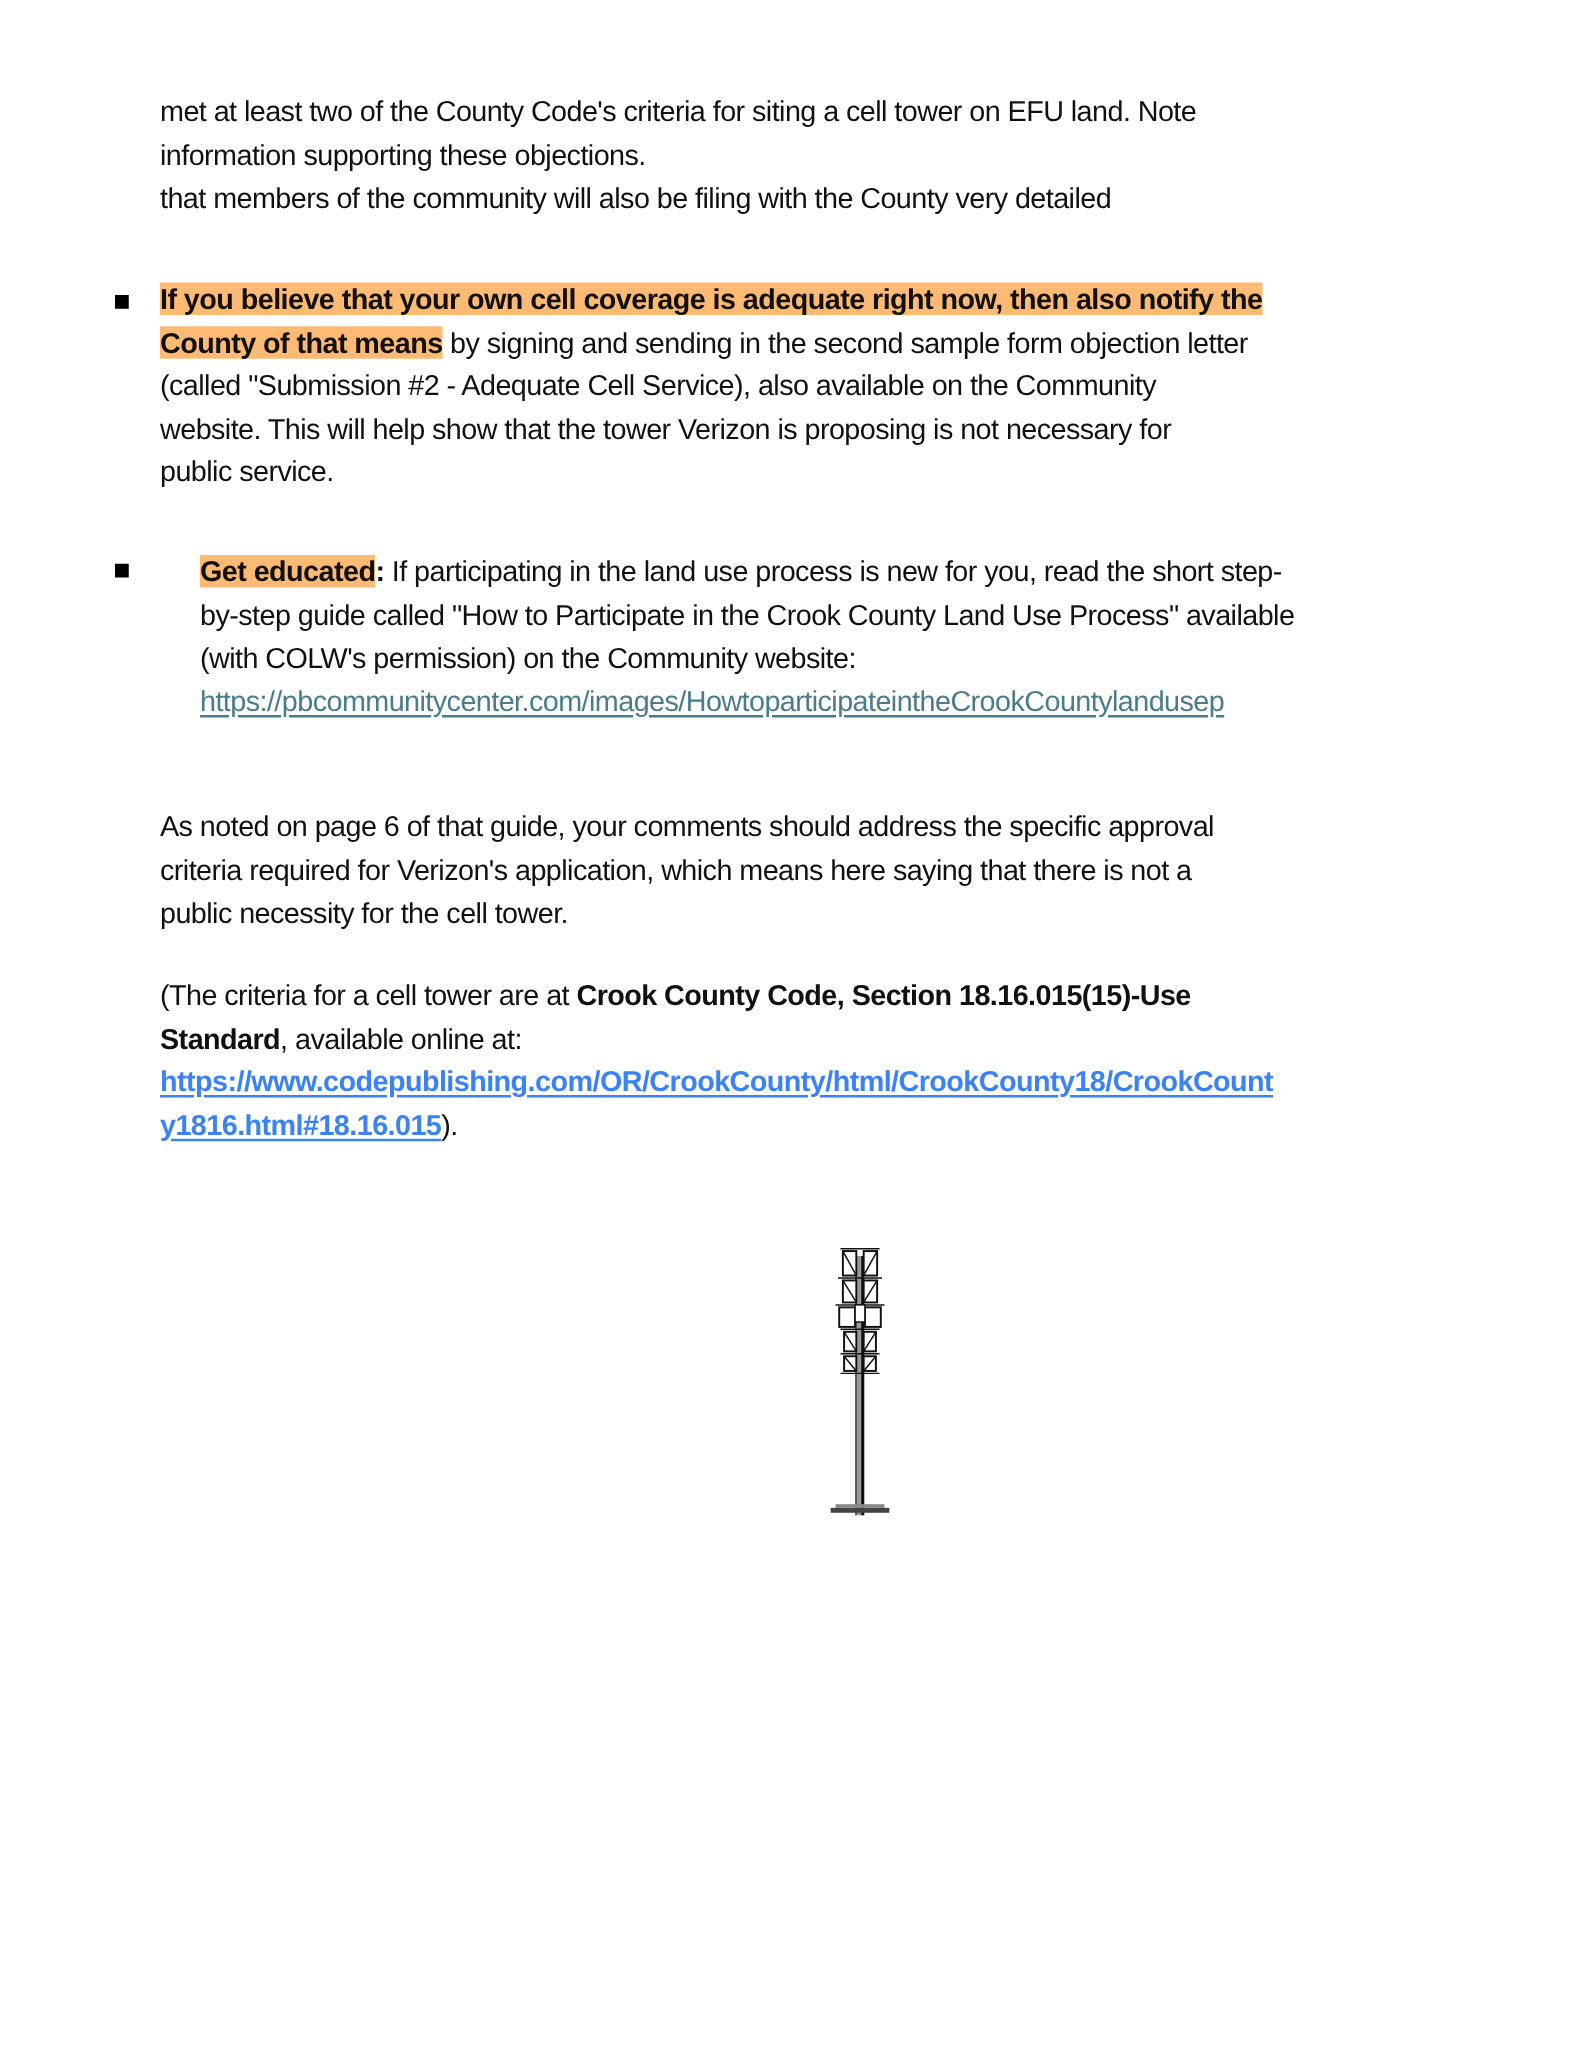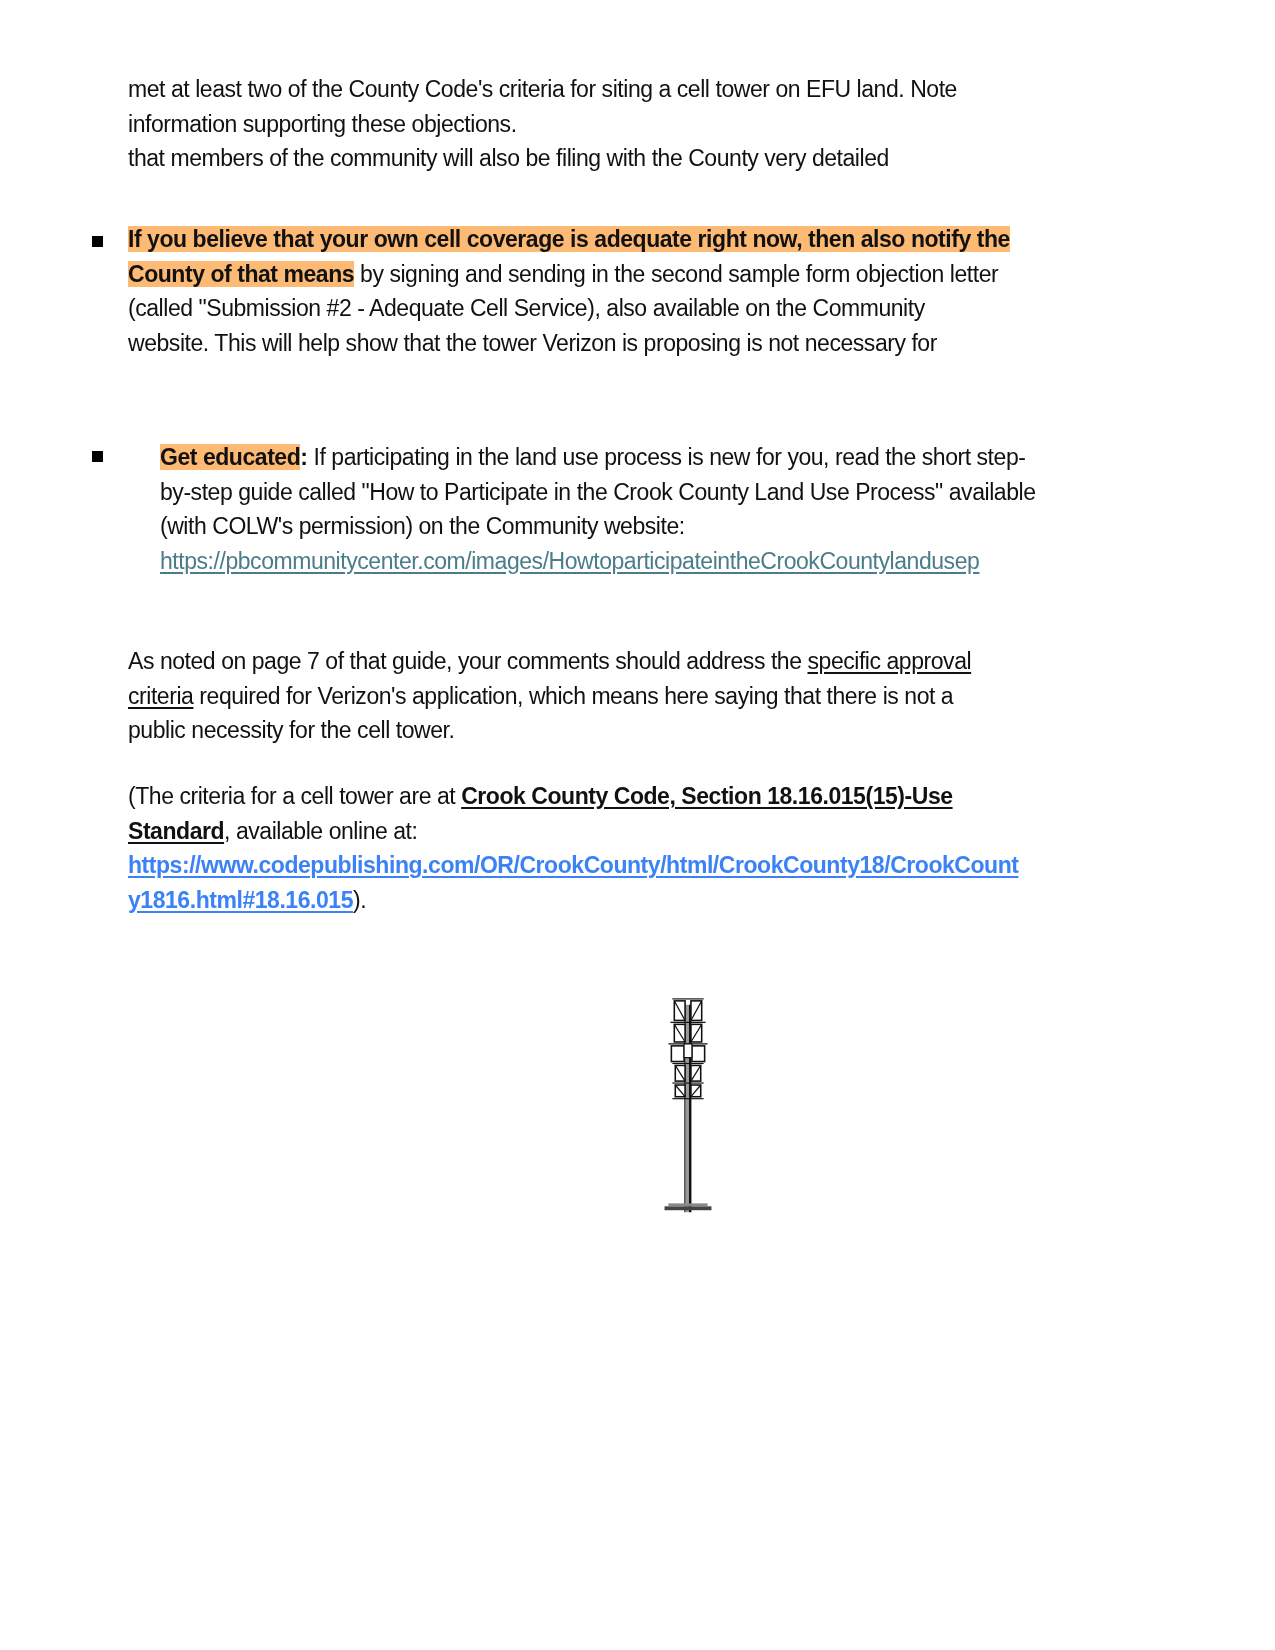--- a/index.html
+++ b/index.html
@@ -5,21 +5,21 @@
   html, body { margin: 0; padding: 0; background: #ffffff; }
   body {
     width: 1275px; height: 1650px; position: relative; overflow: hidden;
     font-family: "Liberation Sans", sans-serif; color: #111111;
   }
   .page { position: absolute; left: 0; top: 0; width: 1149px; height: 1650px; }
   .block { position: absolute; left: 128px; width: 1060px; font-size: 23px; line-height: 34.5px; letter-spacing: -0.45px; white-space: nowrap; }
   .line { display: block; height: 34.5px; }
   .hl { background: #fdba74; }
   b, .bold { font-weight: bold; }
-  .u { text-decoration: underline; text-underline-offset: 3px; }
+  .u { text-underline-offset: 3px; }
   .link1 { color: #4a7c89; font-weight: normal; text-decoration: underline; text-underline-offset: 3px; }
   .link2 { color: #3b82f6; font-weight: bold; text-decoration: underline; text-underline-offset: 3px; }
   .bullet { position: absolute; left: 92px; width: 11px; height: 11px; background: #000; }
   .tower { position: absolute; left: 690px; top: 1040px; width: 60px; height: 230px; }
 </style>
 </head>
 <body>
 
 <div class="page">
 
@@ -32,37 +32,38 @@
   <div class="bullet" style="top:236px;"></div>
   <div class="block" style="top:222px;">
     <span class="line">
       <span class="hl bold">If you believe that your own cell coverage is adequate right now, then also notify the</span>
     </span>
     <span class="line">
       <span class="hl bold">County of that means</span><span> by signing and sending in the second sample form objection letter</span>
     </span>
     <span class="line">(called "Submission #2 - Adequate Cell Service), also available on the Community</span>
     <span class="line">website. This will help show that the tower Verizon is proposing is not necessary for</span>
+    <span class="line">public service.</span>
   </div>
 
   <div class="bullet" style="top:451px;"></div>
   <div class="block" style="top:440px;margin-left:32px;">
     <span class="line">
       <span class="hl bold">Get educated</span><span class="bold">:</span><span> If participating in the land use process is new for you, read the short step-</span>
     </span>
     <span class="line">by-step guide called "How to Participate in the Crook County Land Use Process" available</span>
     <span class="line">(with COLW's permission) on the Community website:</span>
     <span class="line">
       <a class="link1">https://pbcommunitycenter.com/images/HowtoparticipateintheCrookCountylandusep</a>
     </span>
   </div>
 
   <div class="block" style="top:644px;">
     <span class="line">
-      <span>As noted on page 7 of that guide, your comments should address the </span><span class="u">specific approval</span>
+      <span>As noted on page 6 of that guide, your comments should address the </span><span class="u">specific approval</span>
     </span>
     <span class="line">
       <span class="u">criteria</span><span> required for Verizon's application, which means here saying that there is not a</span>
     </span>
     <span class="line">public necessity for the cell tower.</span>
   </div>
 
   <div class="block" style="top:779px;">
     <span class="line">
       <span>(The criteria for a cell tower are at </span><span class="bold u">Crook County Code, Section 18.16.015(15)-Use</span>

